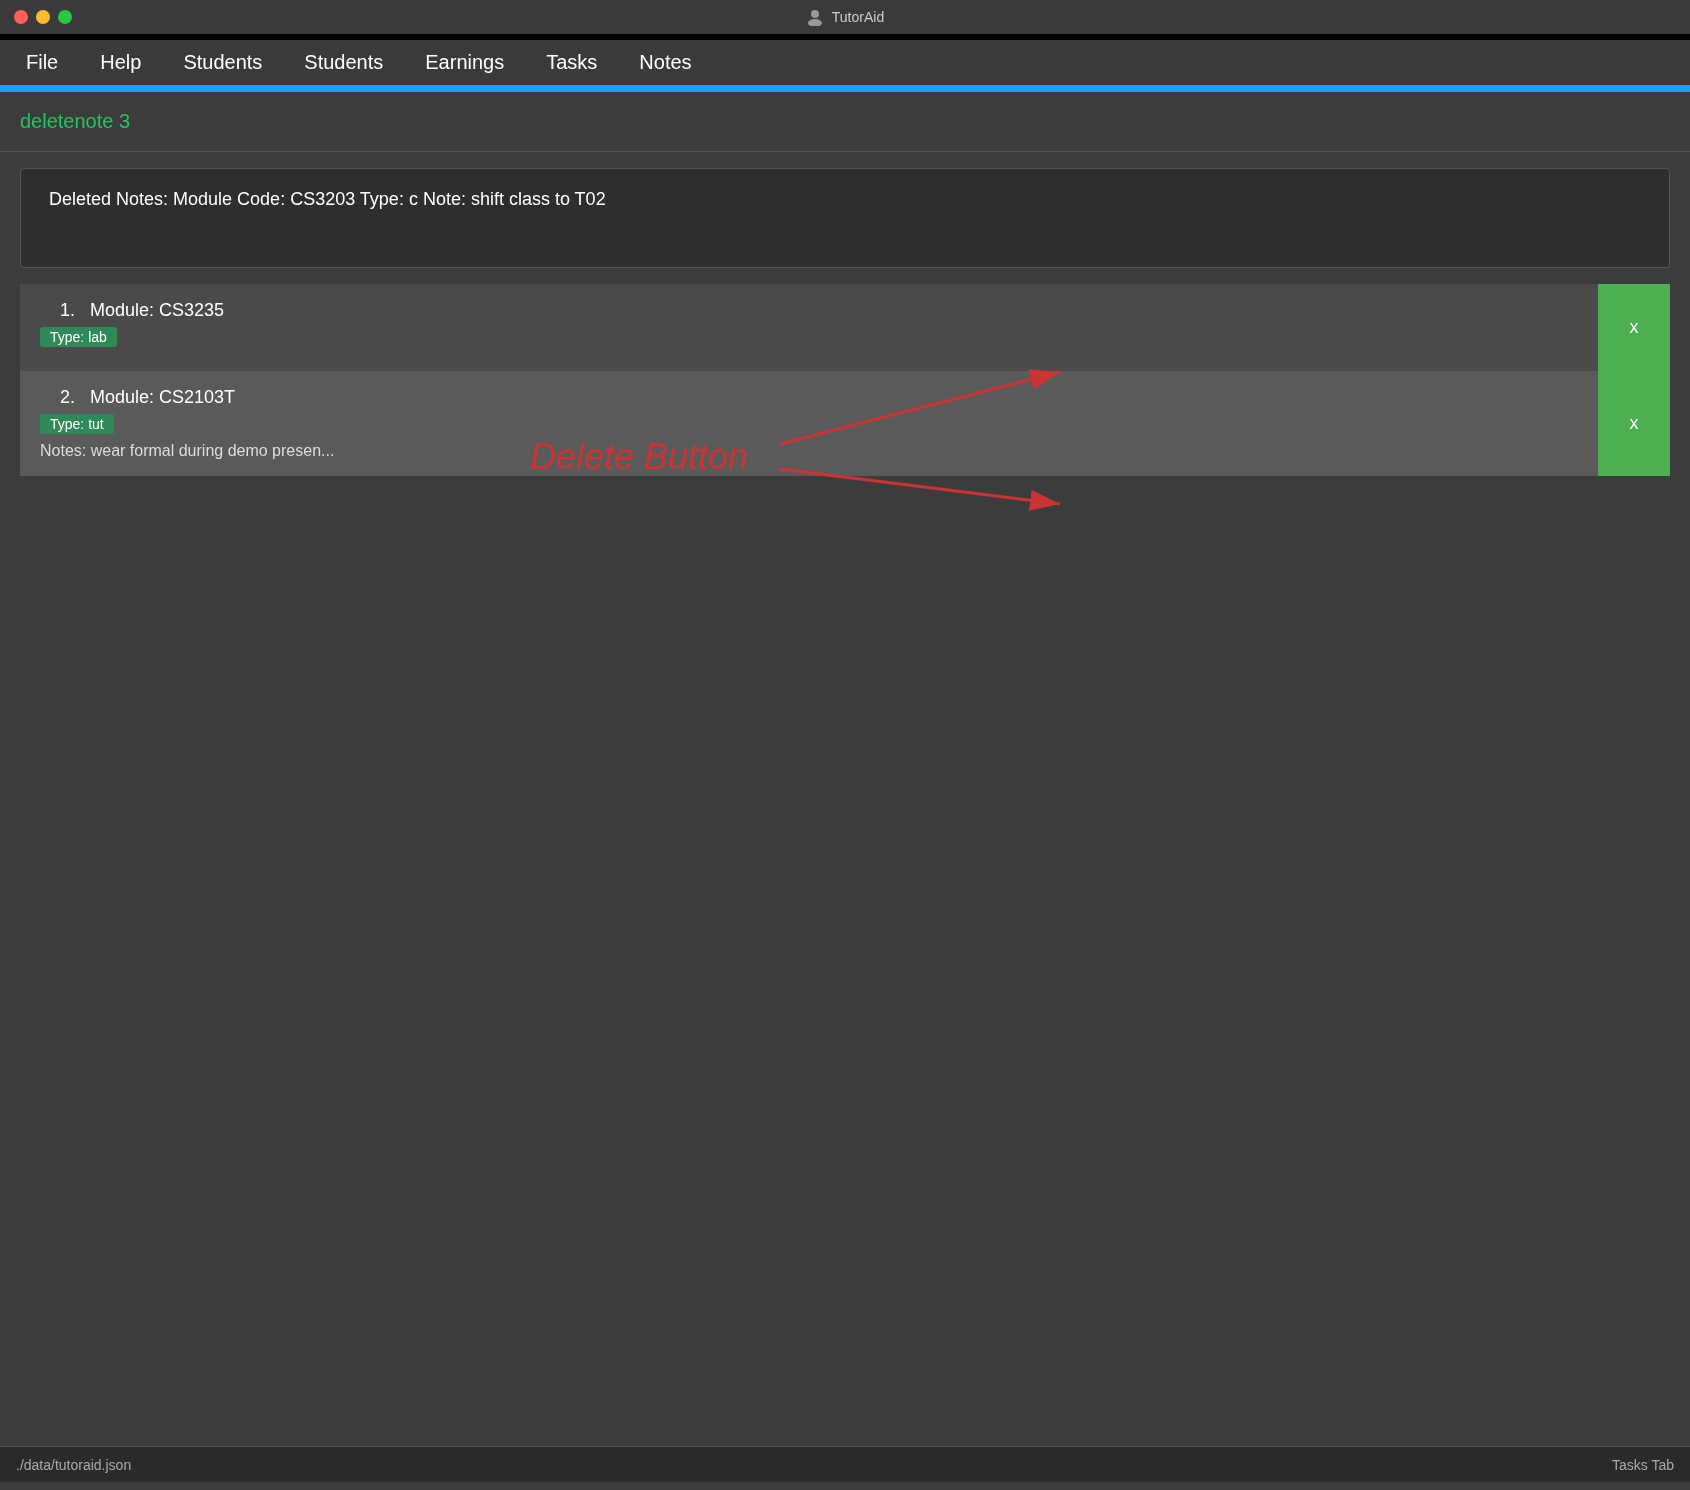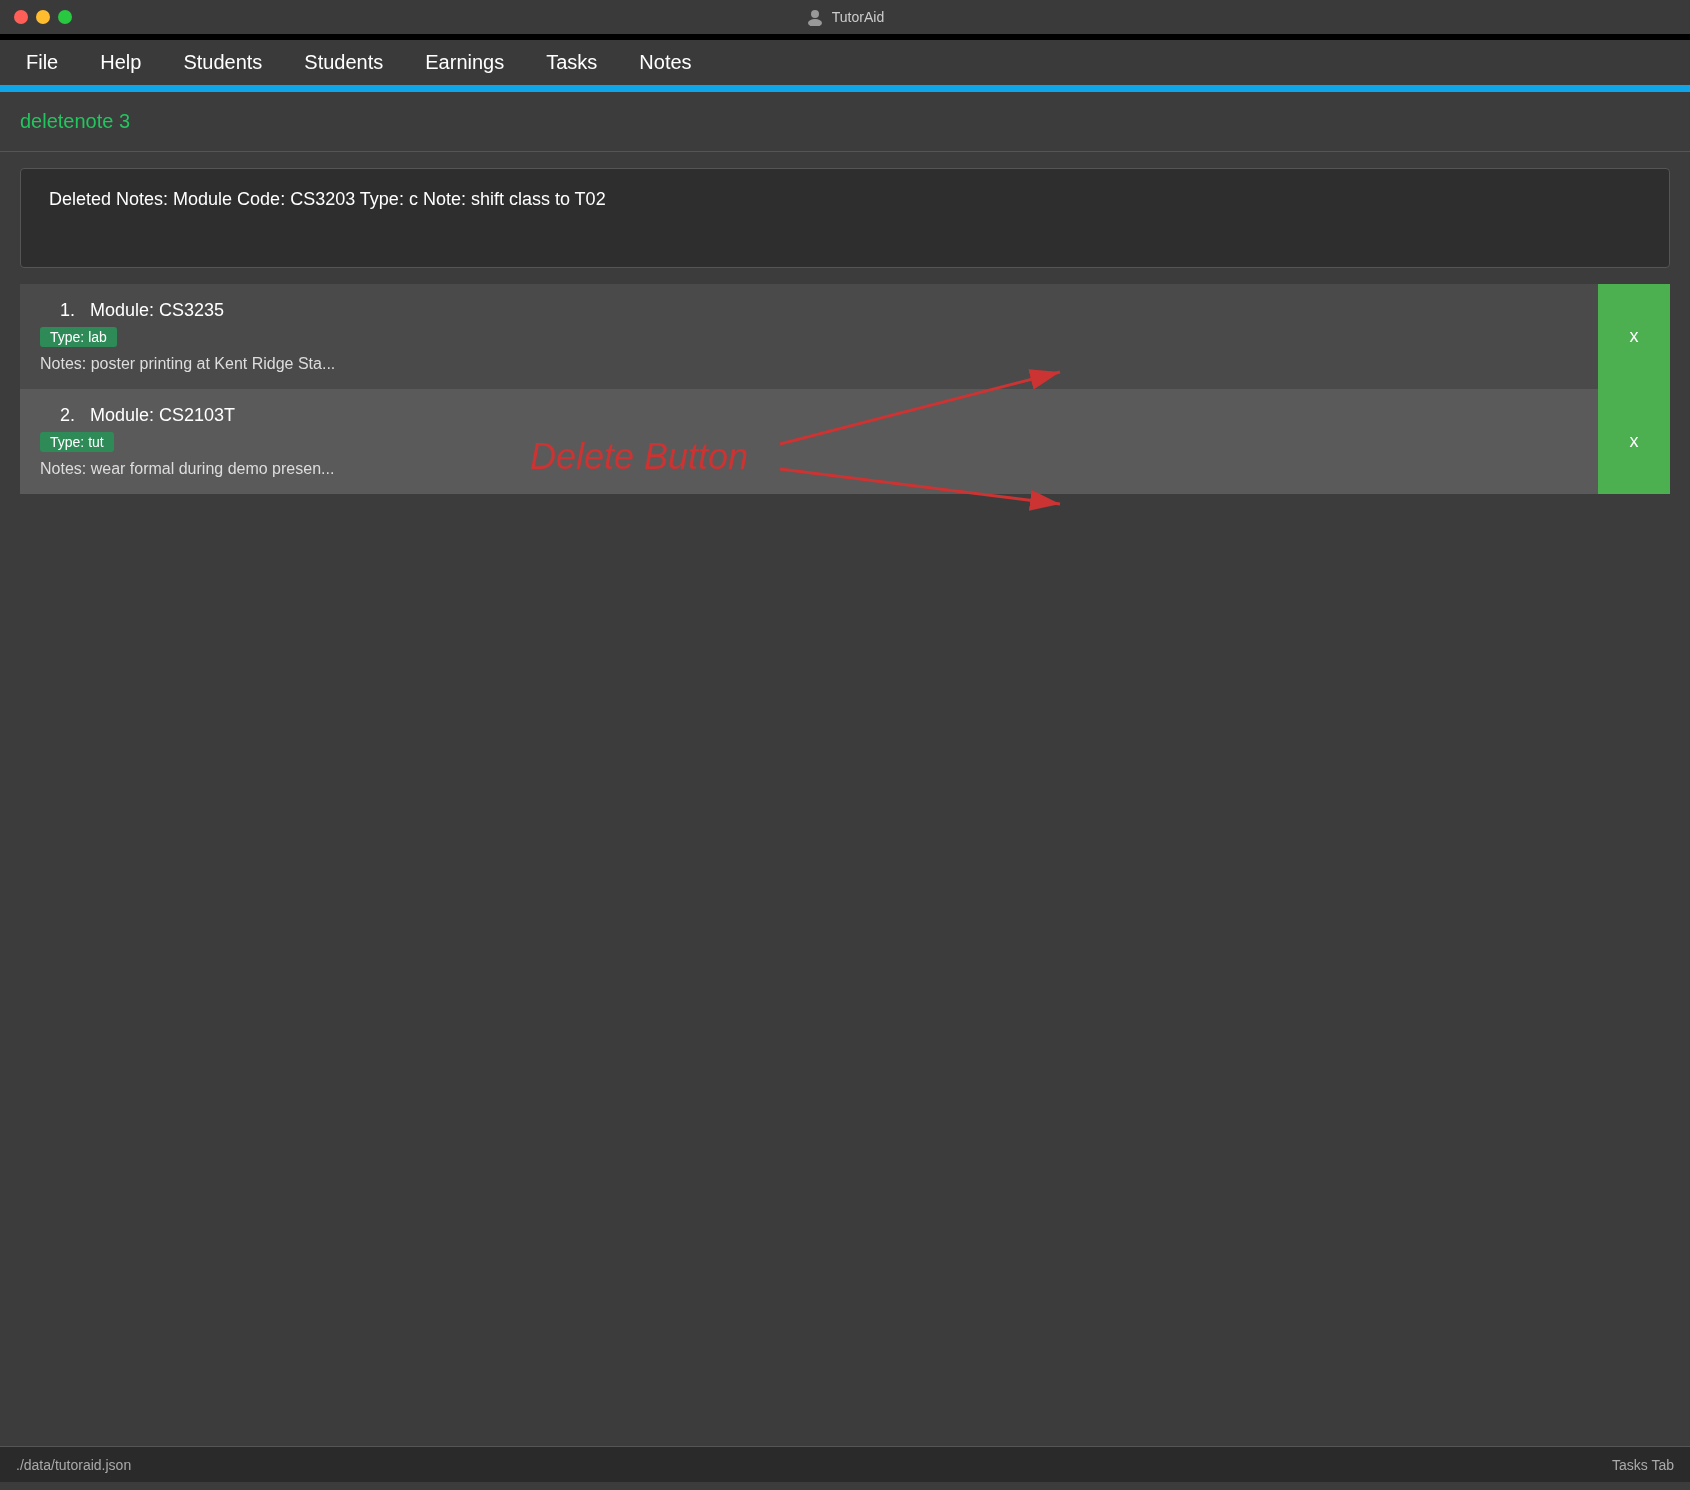--- a/index.html
+++ b/index.html
@@ -261,21 +261,20 @@
   <div class="notes-list">
 
     <div class="note-item">
       <div class="note-content">
         <div class="note-number-title">
           <span>1.</span>
           &nbsp;
           <span>Module: CS3235</span>
         </div>
         <div class="note-type-badge badge-lab">Type: lab</div>
-        <div class="note-text">Notes: poster printing at Kent Ridge Sta...</div>
       </div>
       <button class="note-delete-btn">x</button>
     </div>
 
     <div class="note-item">
       <div class="note-content">
         <div class="note-number-title">
           <span>2.</span>
           &nbsp;
           <span>Module: CS2103T</span>

